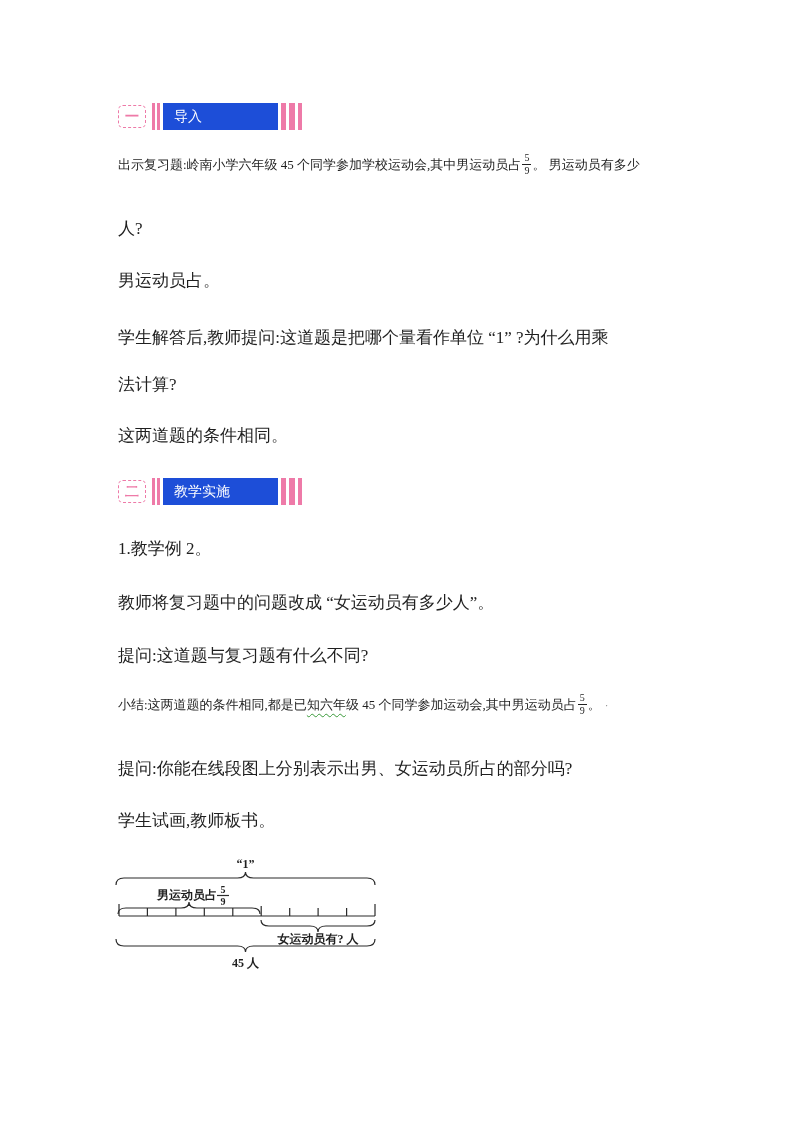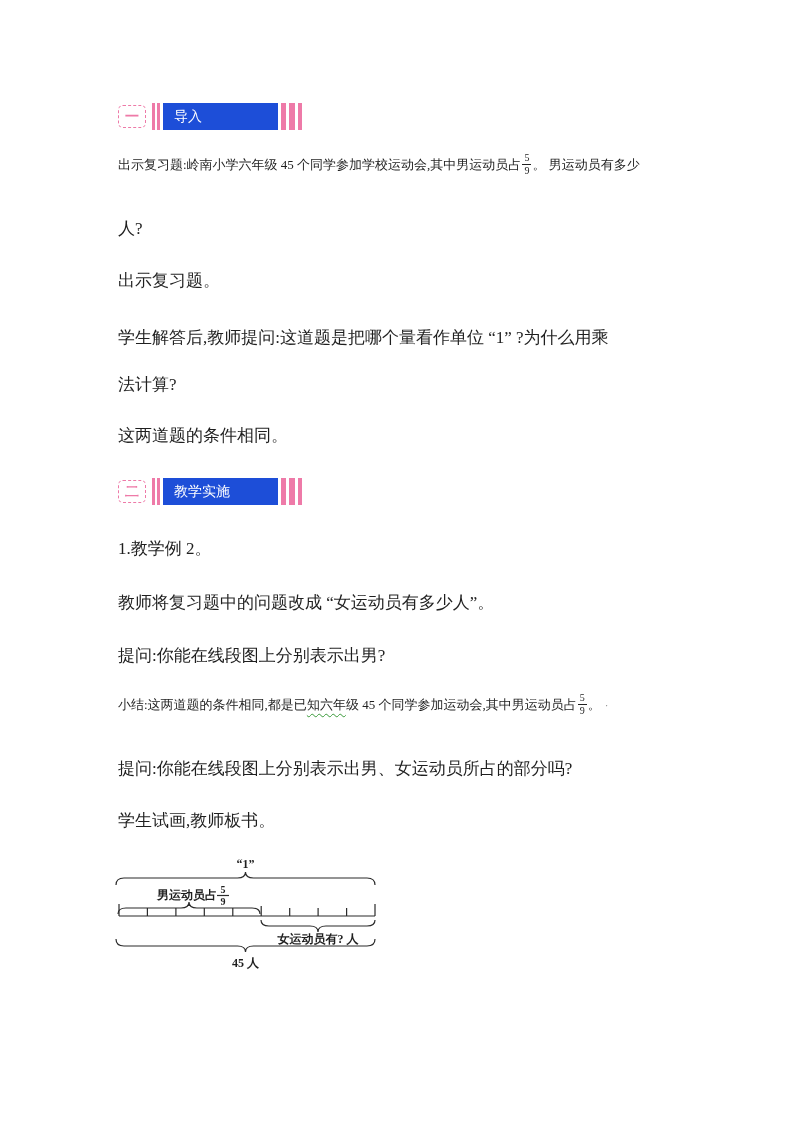--- a/index.html
+++ b/index.html
@@ -110,21 +110,21 @@
 
   <div class="para small-text" style="top:150px">
     <span>出示复习题:岭南小学六年级 45 个同学参加学校运动会,其中男运动员占</span><span class="frac">
         <span class="num">5</span>
         <span class="den">9</span>
       </span><span>。 男运动员有多少</span>
   </div>
 
   <div class="para body-text" style="top:218px">人?</div>
 
-  <div class="para body-text" style="top:270px">出示复习题。</div>
+  <div class="para body-text" style="top:270px">男运动员占。</div>
 
   <div class="para body-text" style="top:327px">学生解答后,教师提问:这道题是把哪个量看作单位 “1” ?为什么用乘</div>
   <div class="para body-text" style="top:374px">法计算?</div>
 
   <div class="para body-text" style="top:425px">这两道题的条件相同。</div>
 
   <div class="section-header" style="top:478px">
     <div class="idx-box">
       <span>二</span>
     </div>
@@ -135,21 +135,21 @@
     </div>
     <div class="vbar b1"></div>
     <div class="vbar b2"></div>
     <div class="vbar b3"></div>
   </div>
 
   <div class="para body-text" style="top:538px">1.教学例 2。</div>
 
   <div class="para body-text" style="top:592px">教师将复习题中的问题改成 “女运动员有多少人”。</div>
 
-  <div class="para body-text" style="top:645px">提问:你能在线段图上分别表示出男?</div>
+  <div class="para body-text" style="top:645px">提问:这道题与复习题有什么不同?</div>
 
   <div class="para small-text" style="top:690px">
     <span>小结:这两道题的条件相同,都是已</span><span class="wavy">知六年</span><span>级 45 个同学参加运动会,其中男运动员占</span><span class="frac">
         <span class="num">5</span>
         <span class="den">9</span>
       </span><span>。</span><span class="trail-dot">·</span>
   </div>
 
   <div class="para body-text" style="top:758px">提问:你能在线段图上分别表示出男、女运动员所占的部分吗?</div>
 

